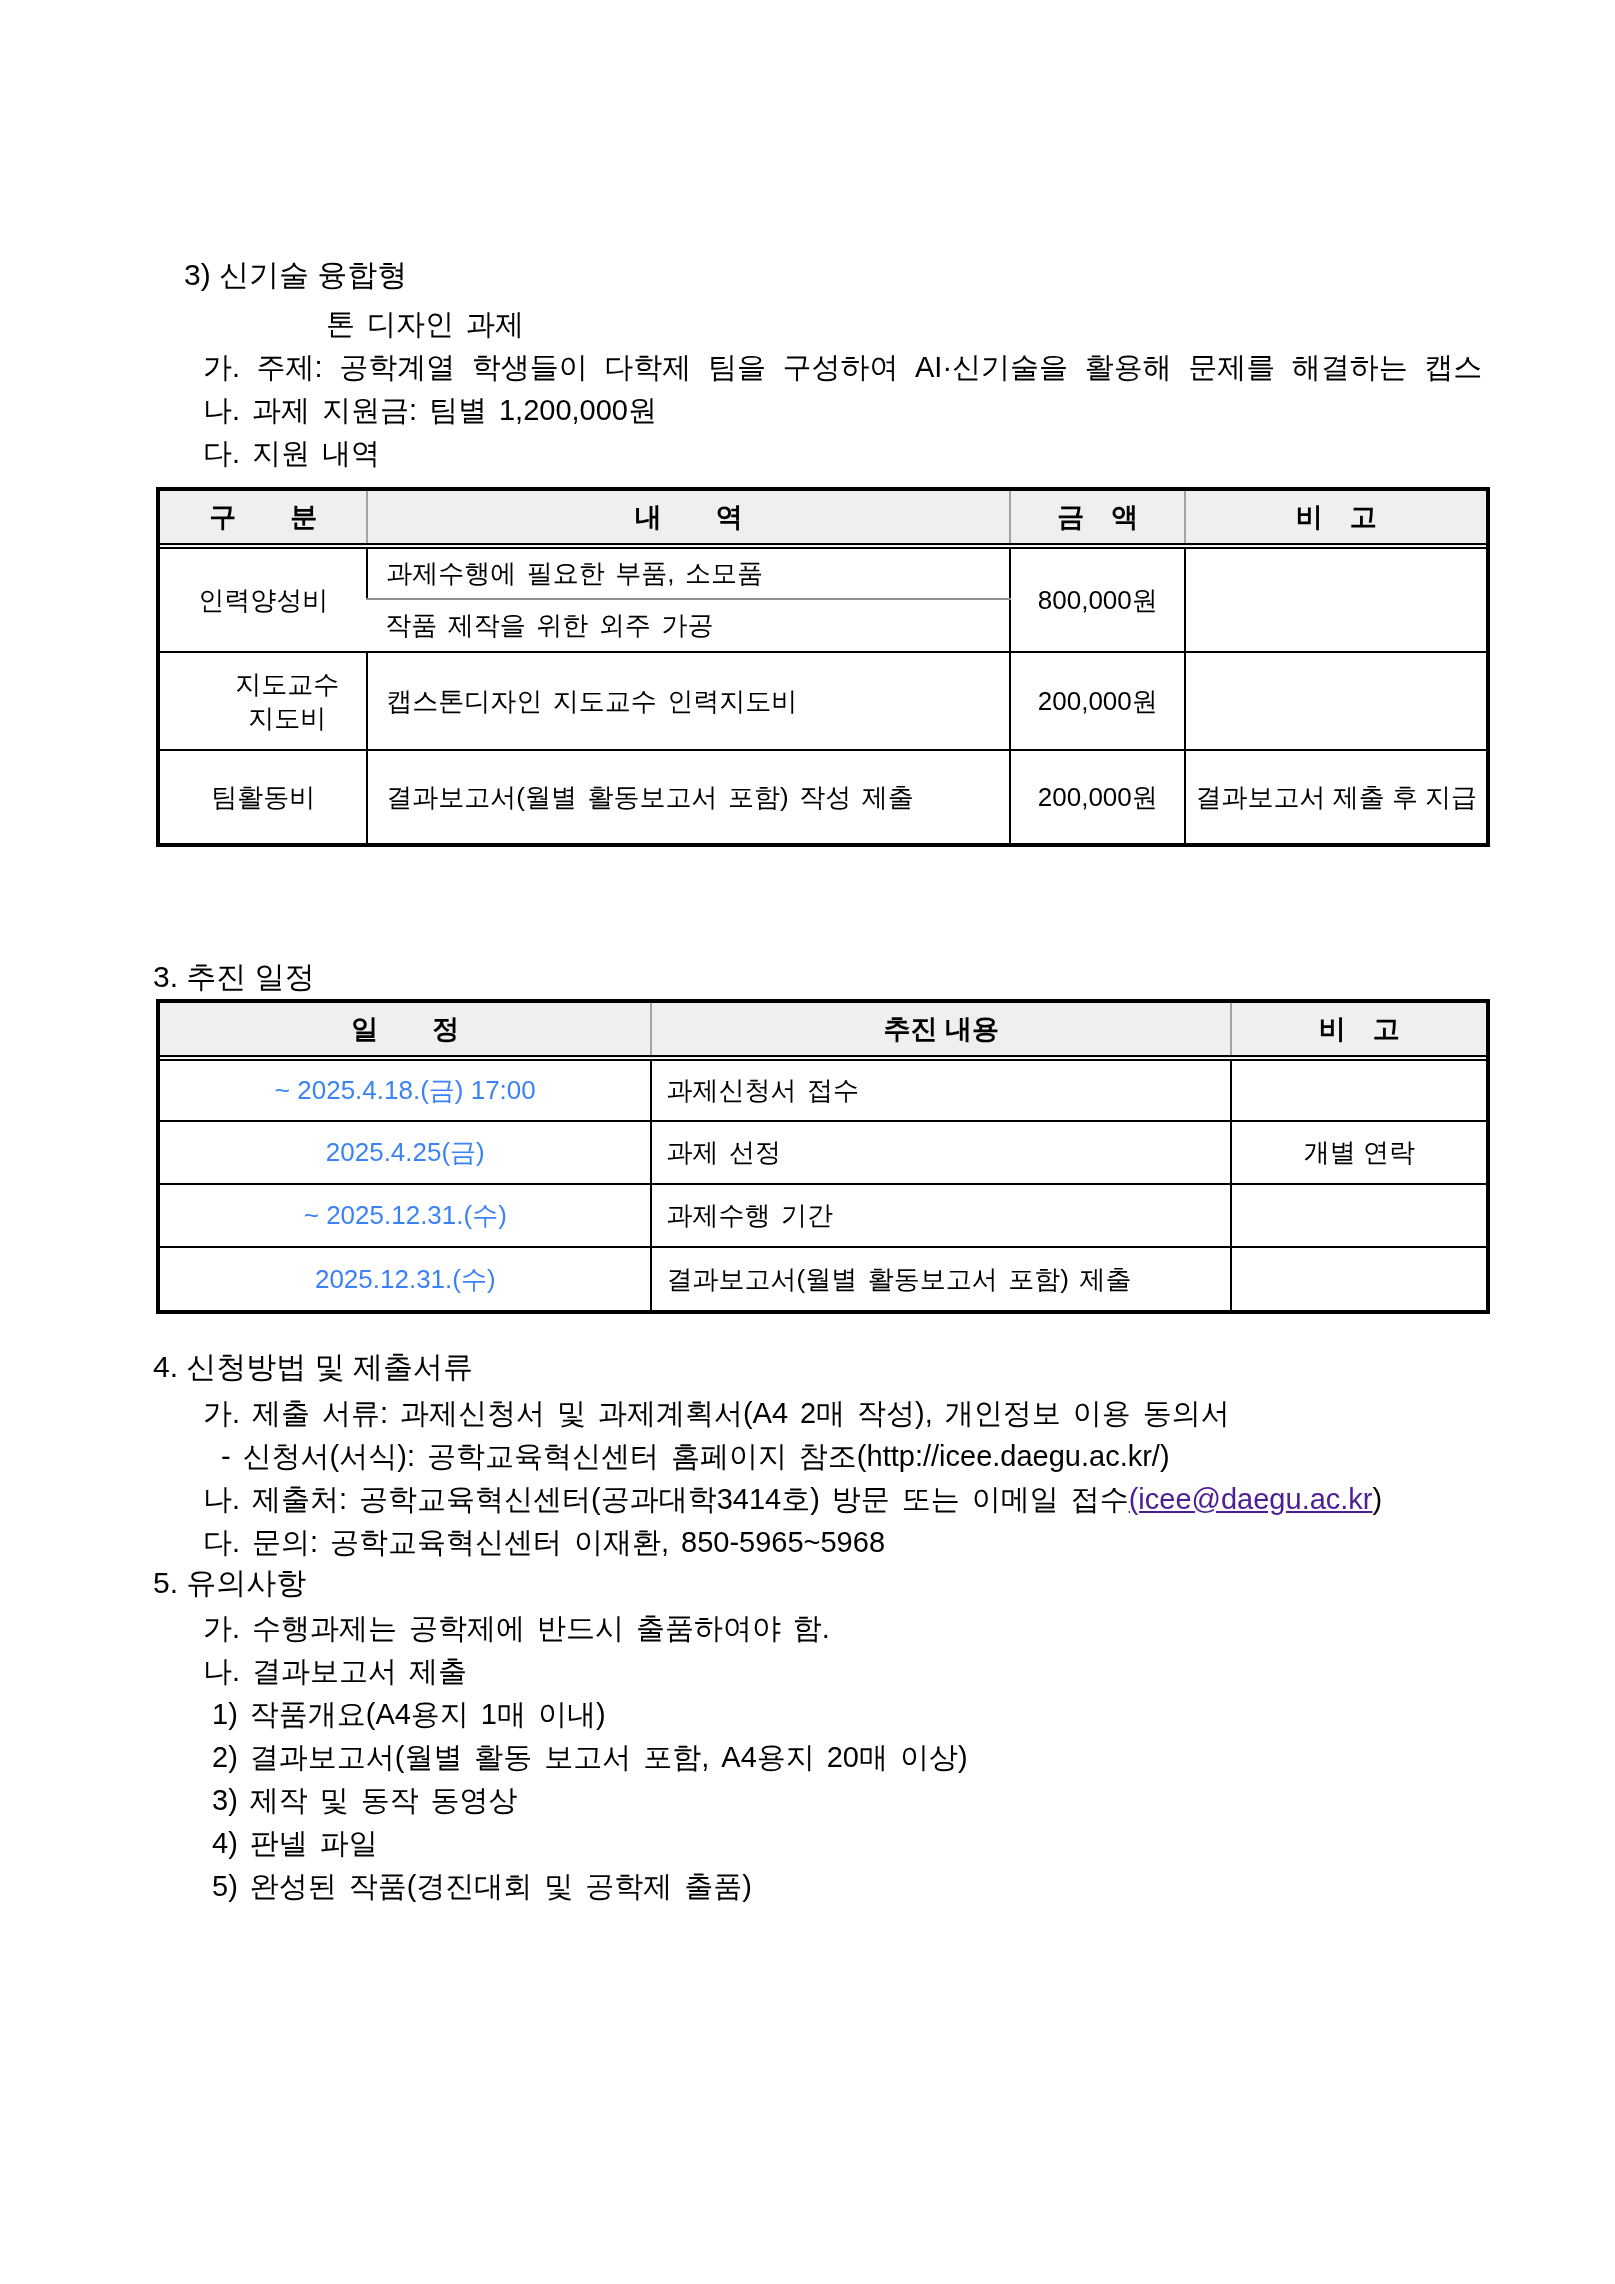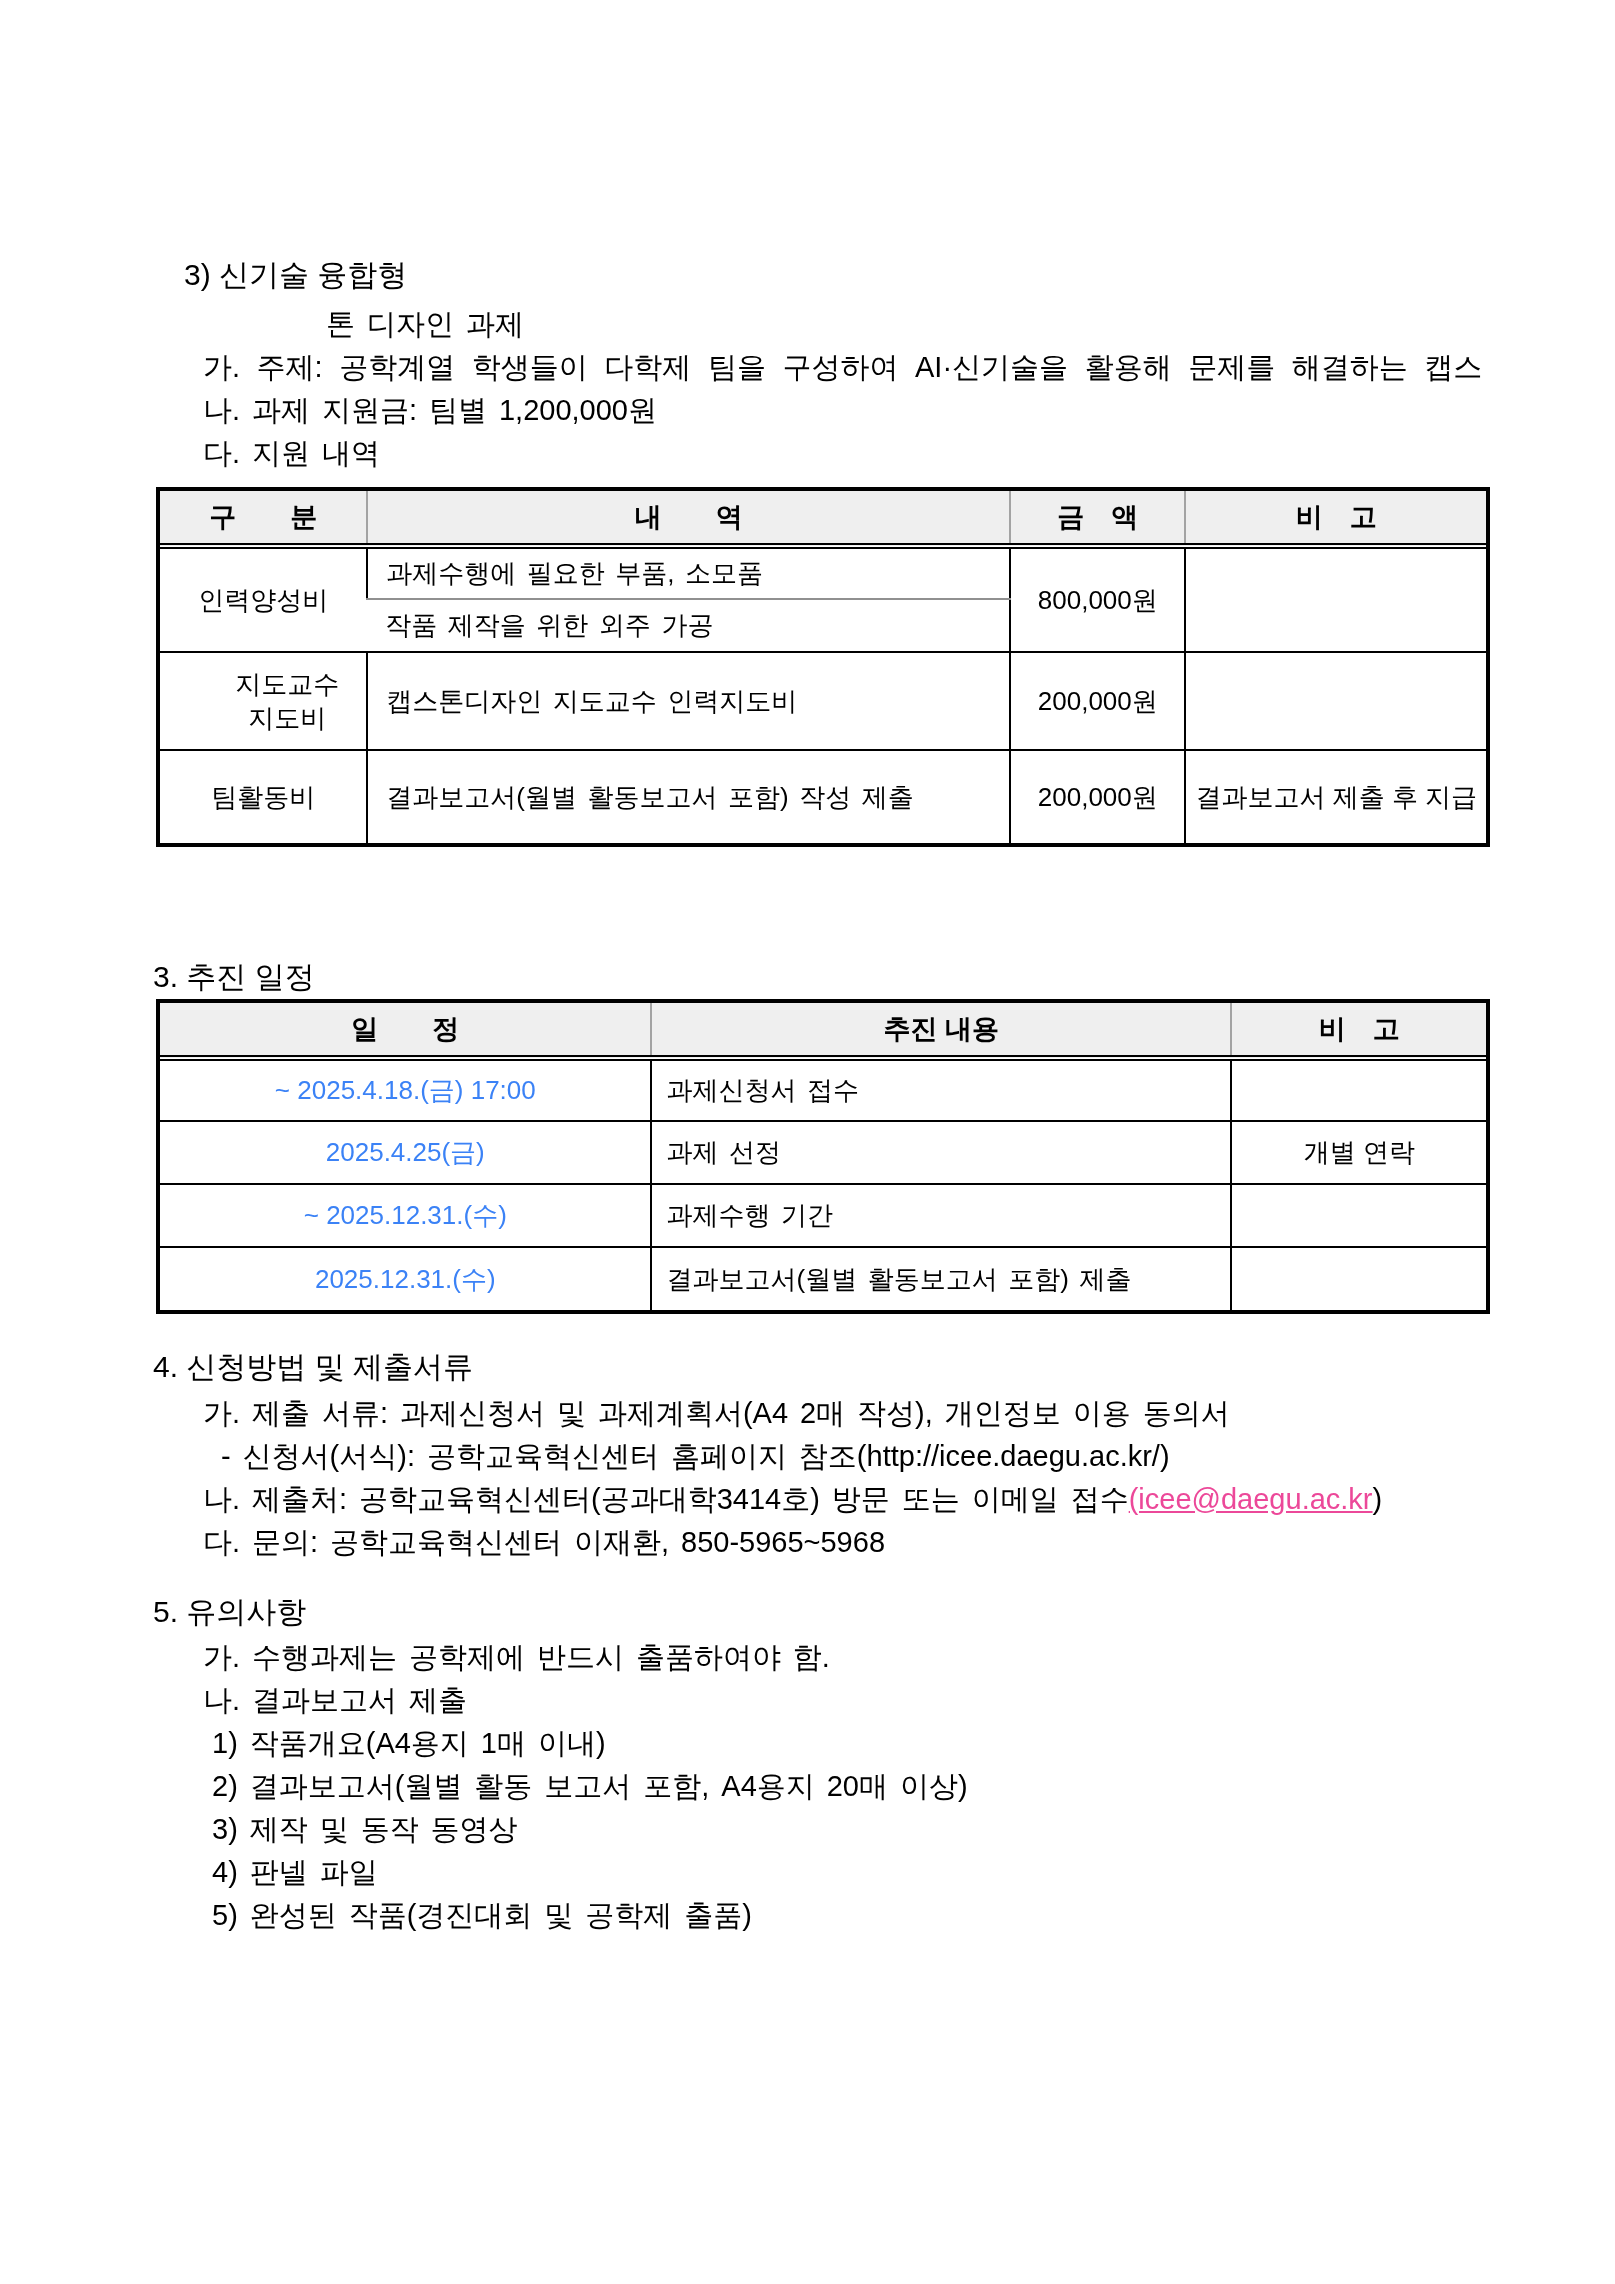--- a/index.html
+++ b/index.html
@@ -67,30 +67,30 @@
   .budget  .r1 td { height: 53px; }
   .budget  .r2 td { height: 98px; }
   .budget  .r3 td { height: 93px; }
   .budget  td.sub-a { border-bottom: 2px solid #909090; }
   .cat-two-line div { line-height: 34px; padding-left: 48px; }
 
   .schedule td { height: 63px; }
   .schedule .date { text-align: center; color: #3b82f6; }
   .schedule .content { text-align: left; padding-left: 14.3px; word-spacing: 3.3px; }
 
-  .link { color: #ec4899; text-decoration: underline; cursor: pointer; }
+  .link { color: #4c1d95; text-decoration: underline; cursor: pointer; }
 
   
   .sec-newtech .sec-heading { margin-bottom: 10.4px; }
   .sec-newtech .tbl-wrap { margin-top: 11.7px; }
   .sec-schedule { margin-top: 111px; }
   .sec-schedule .tbl-wrap { margin-top: 4px; }
   .sec-apply { margin-top: 34px; }
   .sec-apply .sec-heading { margin-bottom: 6.5px; }
-  .sec-notes { margin-top: 29px; }
+  .sec-notes { }
   .sec-notes .sec-heading { margin-bottom: 6.5px; }
 </style>
 </head>
 <body>
 
 <div class="page">
 
   <section class="sec-newtech">
     <div class="sec-heading sub-heading">3) 신기술 융합형</div>
     <div class="lines">

